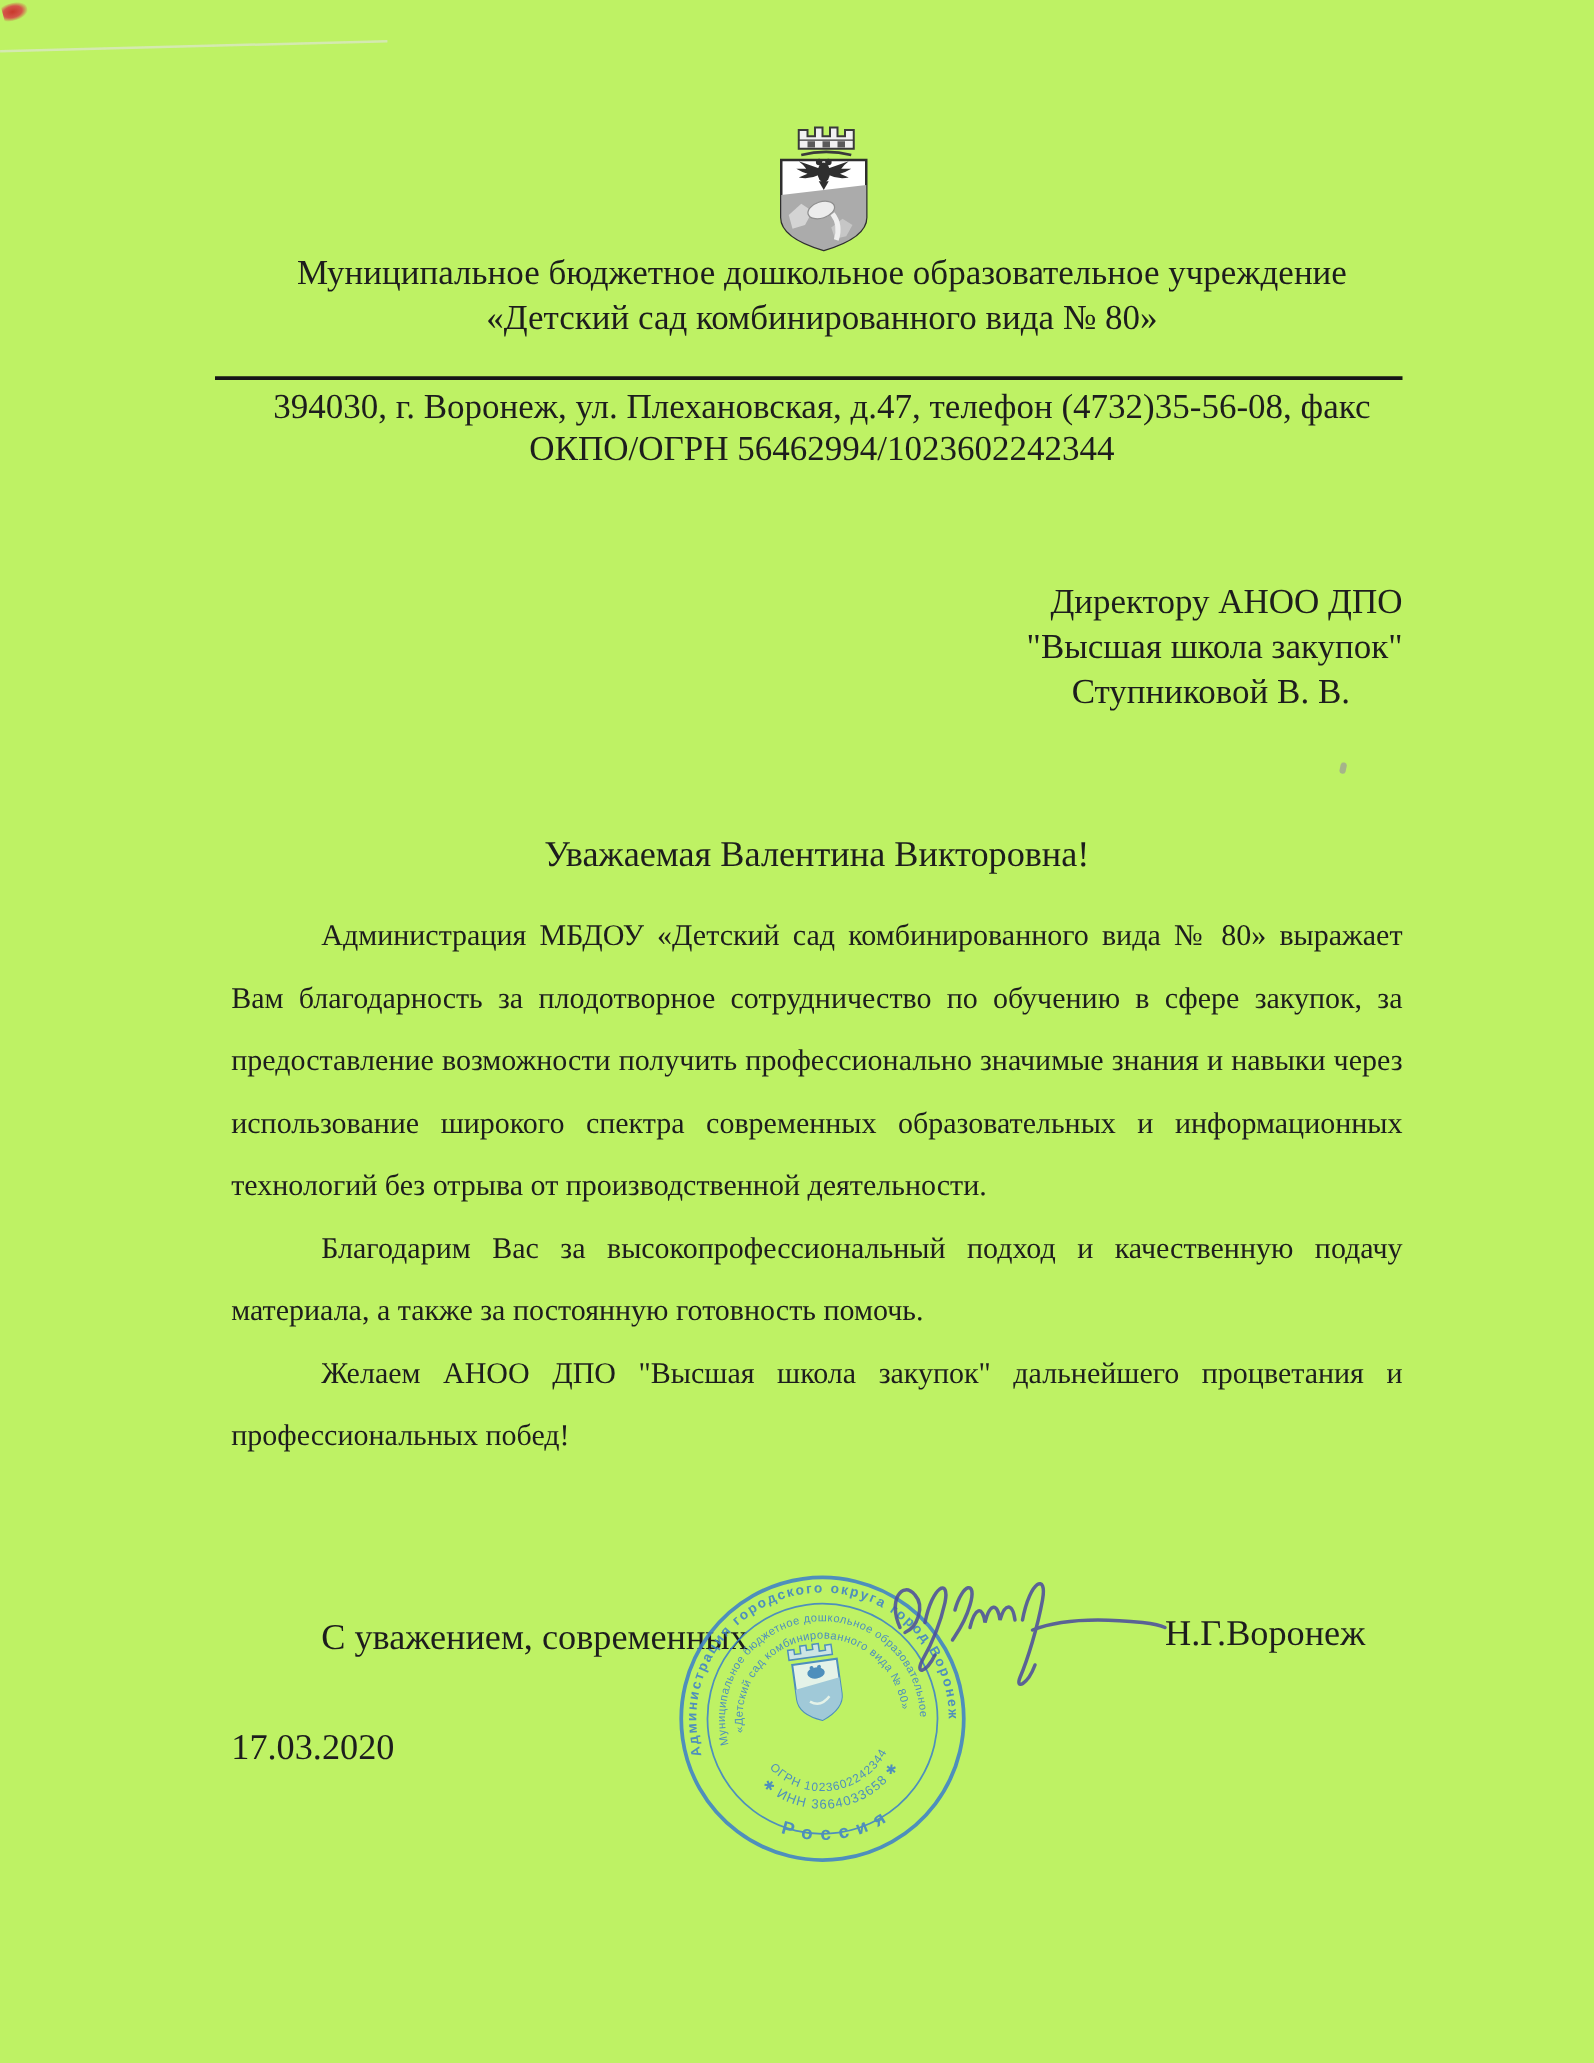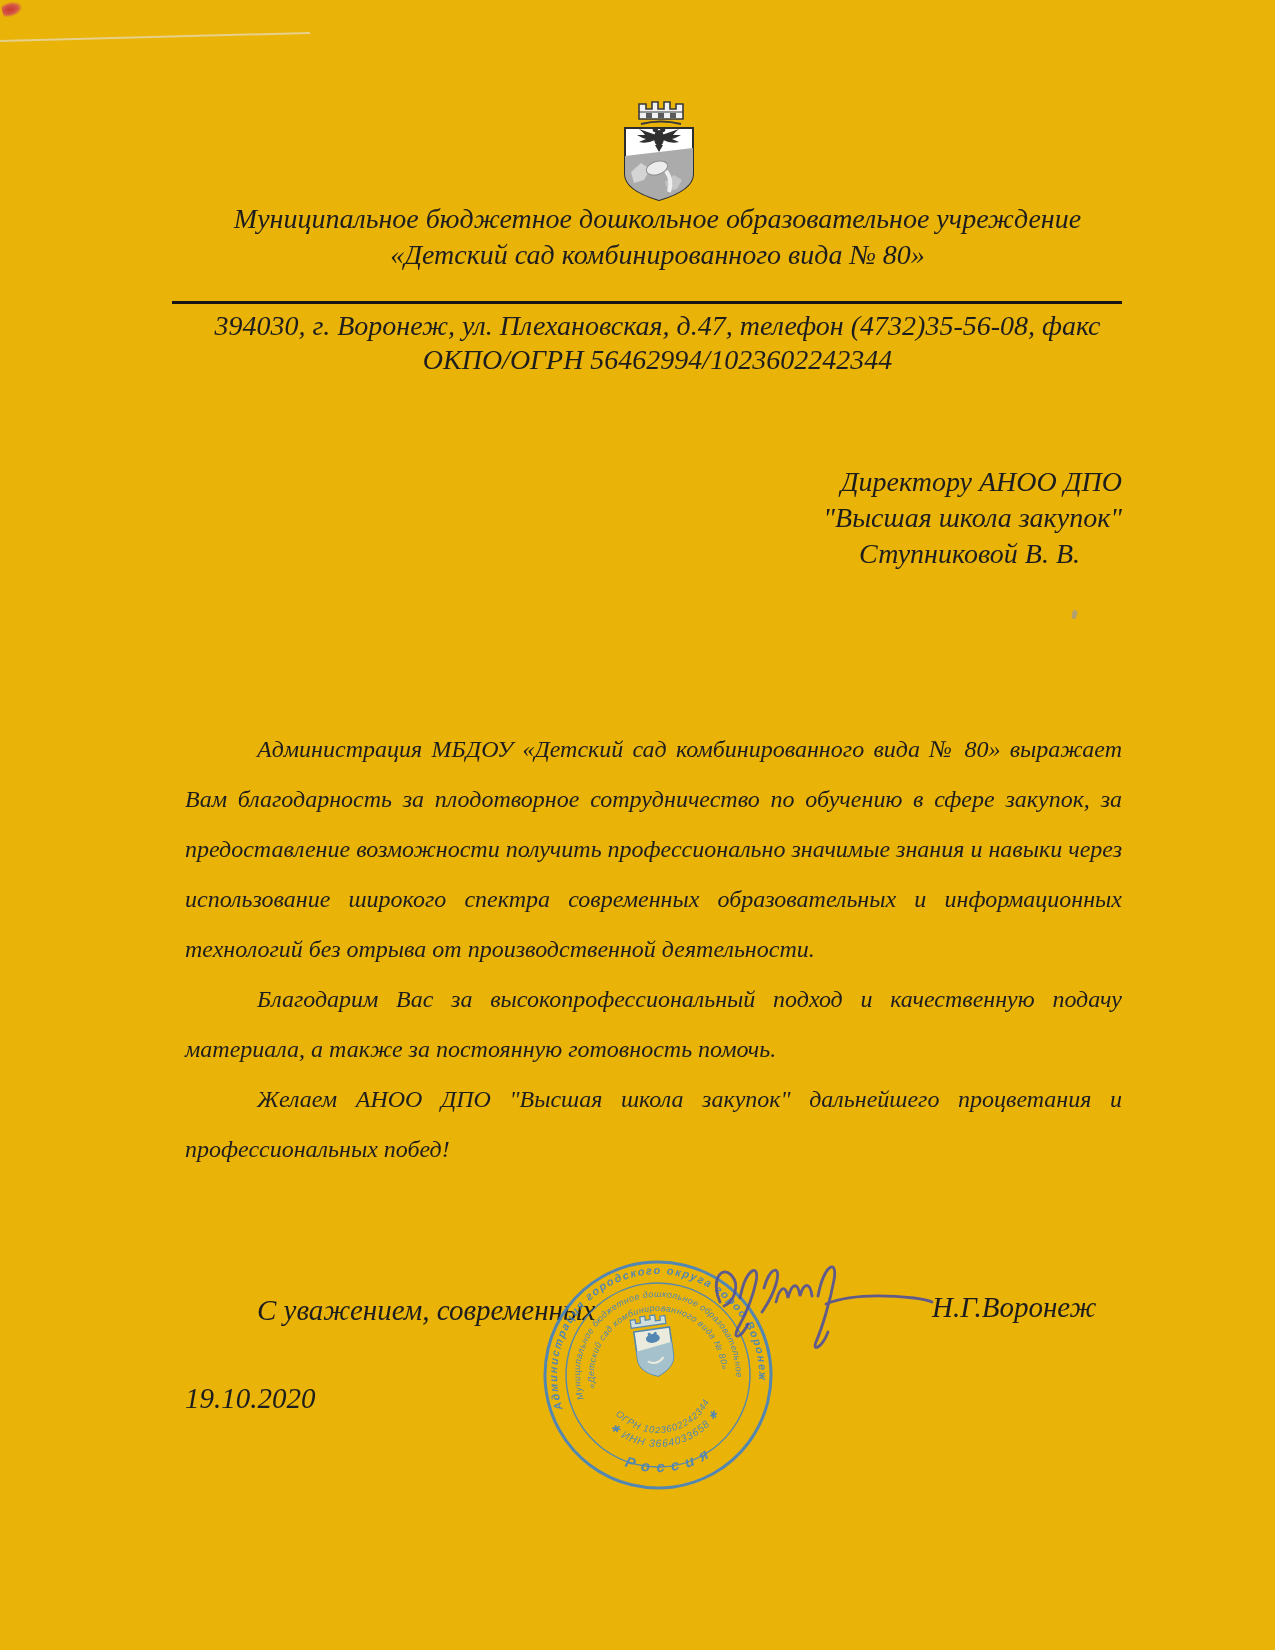--- a/index.html
+++ b/index.html
@@ -1,21 +1,20 @@
 <!DOCTYPE html>
 <html><head>
 <meta charset="utf-8">
 <style>
   html,body { margin:0; padding:0; background:#ffffff; }
   .page {
     position:relative; width:1275px; height:1650px;
-    background:#eab308; overflow:hidden;
+    background:#bef264; overflow:hidden;
     font-family:"Liberation Serif","DejaVu Serif",serif;
     color:#1d1d1d;
-    font-style:italic;
   }
   .abs { position:absolute; }
   
   .emblem { left:612px; top:92px; width:94px; height:112px; }
   .org-header { left:80px; top:201px; width:1155px; text-align:center;
     font-size:28px; line-height:36px; }
   .rule { left:172px; top:301px; width:950px; height:3px; background:#161616; }
   .contact { left:80px; top:309px; width:1155px; text-align:center;
     font-size:28px; line-height:34px; }
   .email { text-decoration:underline; }
@@ -93,30 +92,31 @@
     <div>394030, г. Воронеж, ул. Плехановская, д.47, телефон (4732)35-56-08, факс</div>
     <div>ОКПО/ОГРН 56462994/1023602242344</div>
   </div>
 
   <div class="abs addressee">
     <div>Директору АНОО ДПО</div>
     <div>"Высшая школа закупок"</div>
     <div class="l3">Ступниковой В. В.</div>
   </div>
 
+  <div class="abs salutation">Уважаемая Валентина Викторовна!</div>
 
   <div class="abs body-text">
     <p>Администрация МБДОУ «Детский сад комбинированного вида № 80» выражает Вам благодарность за плодотворное сотрудничество по обучению в сфере закупок, за предоставление возможности получить профессионально значимые знания и навыки через использование широкого спектра современных образовательных и информационных технологий без отрыва от производственной деятельности.</p>
     <p>Благодарим Вас за высокопрофессиональный подход и качественную подачу материала, а также за постоянную готовность помочь.</p>
     <p>Желаем АНОО ДПО "Высшая школа закупок" дальнейшего процветания и профессиональных побед!</p>
   </div>
 
   <div class="abs closing">С уважением, современных</div>
   <div class="abs sig-name">Н.Г.Воронеж</div>
-  <div class="abs date">19.10.2020</div>
+  <div class="abs date">17.03.2020</div>
 
   <div class="abs signature-svg">
     <svg viewBox="0 0 240 110" width="240" height="110">
       <g fill="none" stroke="#4d4f9d" stroke-width="2.8" stroke-linecap="round" opacity="0.88">
         <path d="M14,62 C4,40 16,24 26,36 C34,45 28,62 18,66"></path>
         <path d="M34,58 C40,28 54,22 50,42 C46,60 40,74 32,88 C26,99 34,100 42,84"></path>
         <path d="M58,48 C64,26 76,24 70,44 C66,58 60,66 56,72"></path>
         <path d="M70,62 C74,46 80,44 82,58 C86,42 92,42 94,56 C98,42 104,42 106,56"></path>
         <path d="M112,56 C118,24 132,18 128,40 C124,62 116,88 110,102 C106,112 116,108 122,92"></path>
         <path d="M120,64 C140,56 170,54 208,58 C216,59 222,60 226,62"></path>

